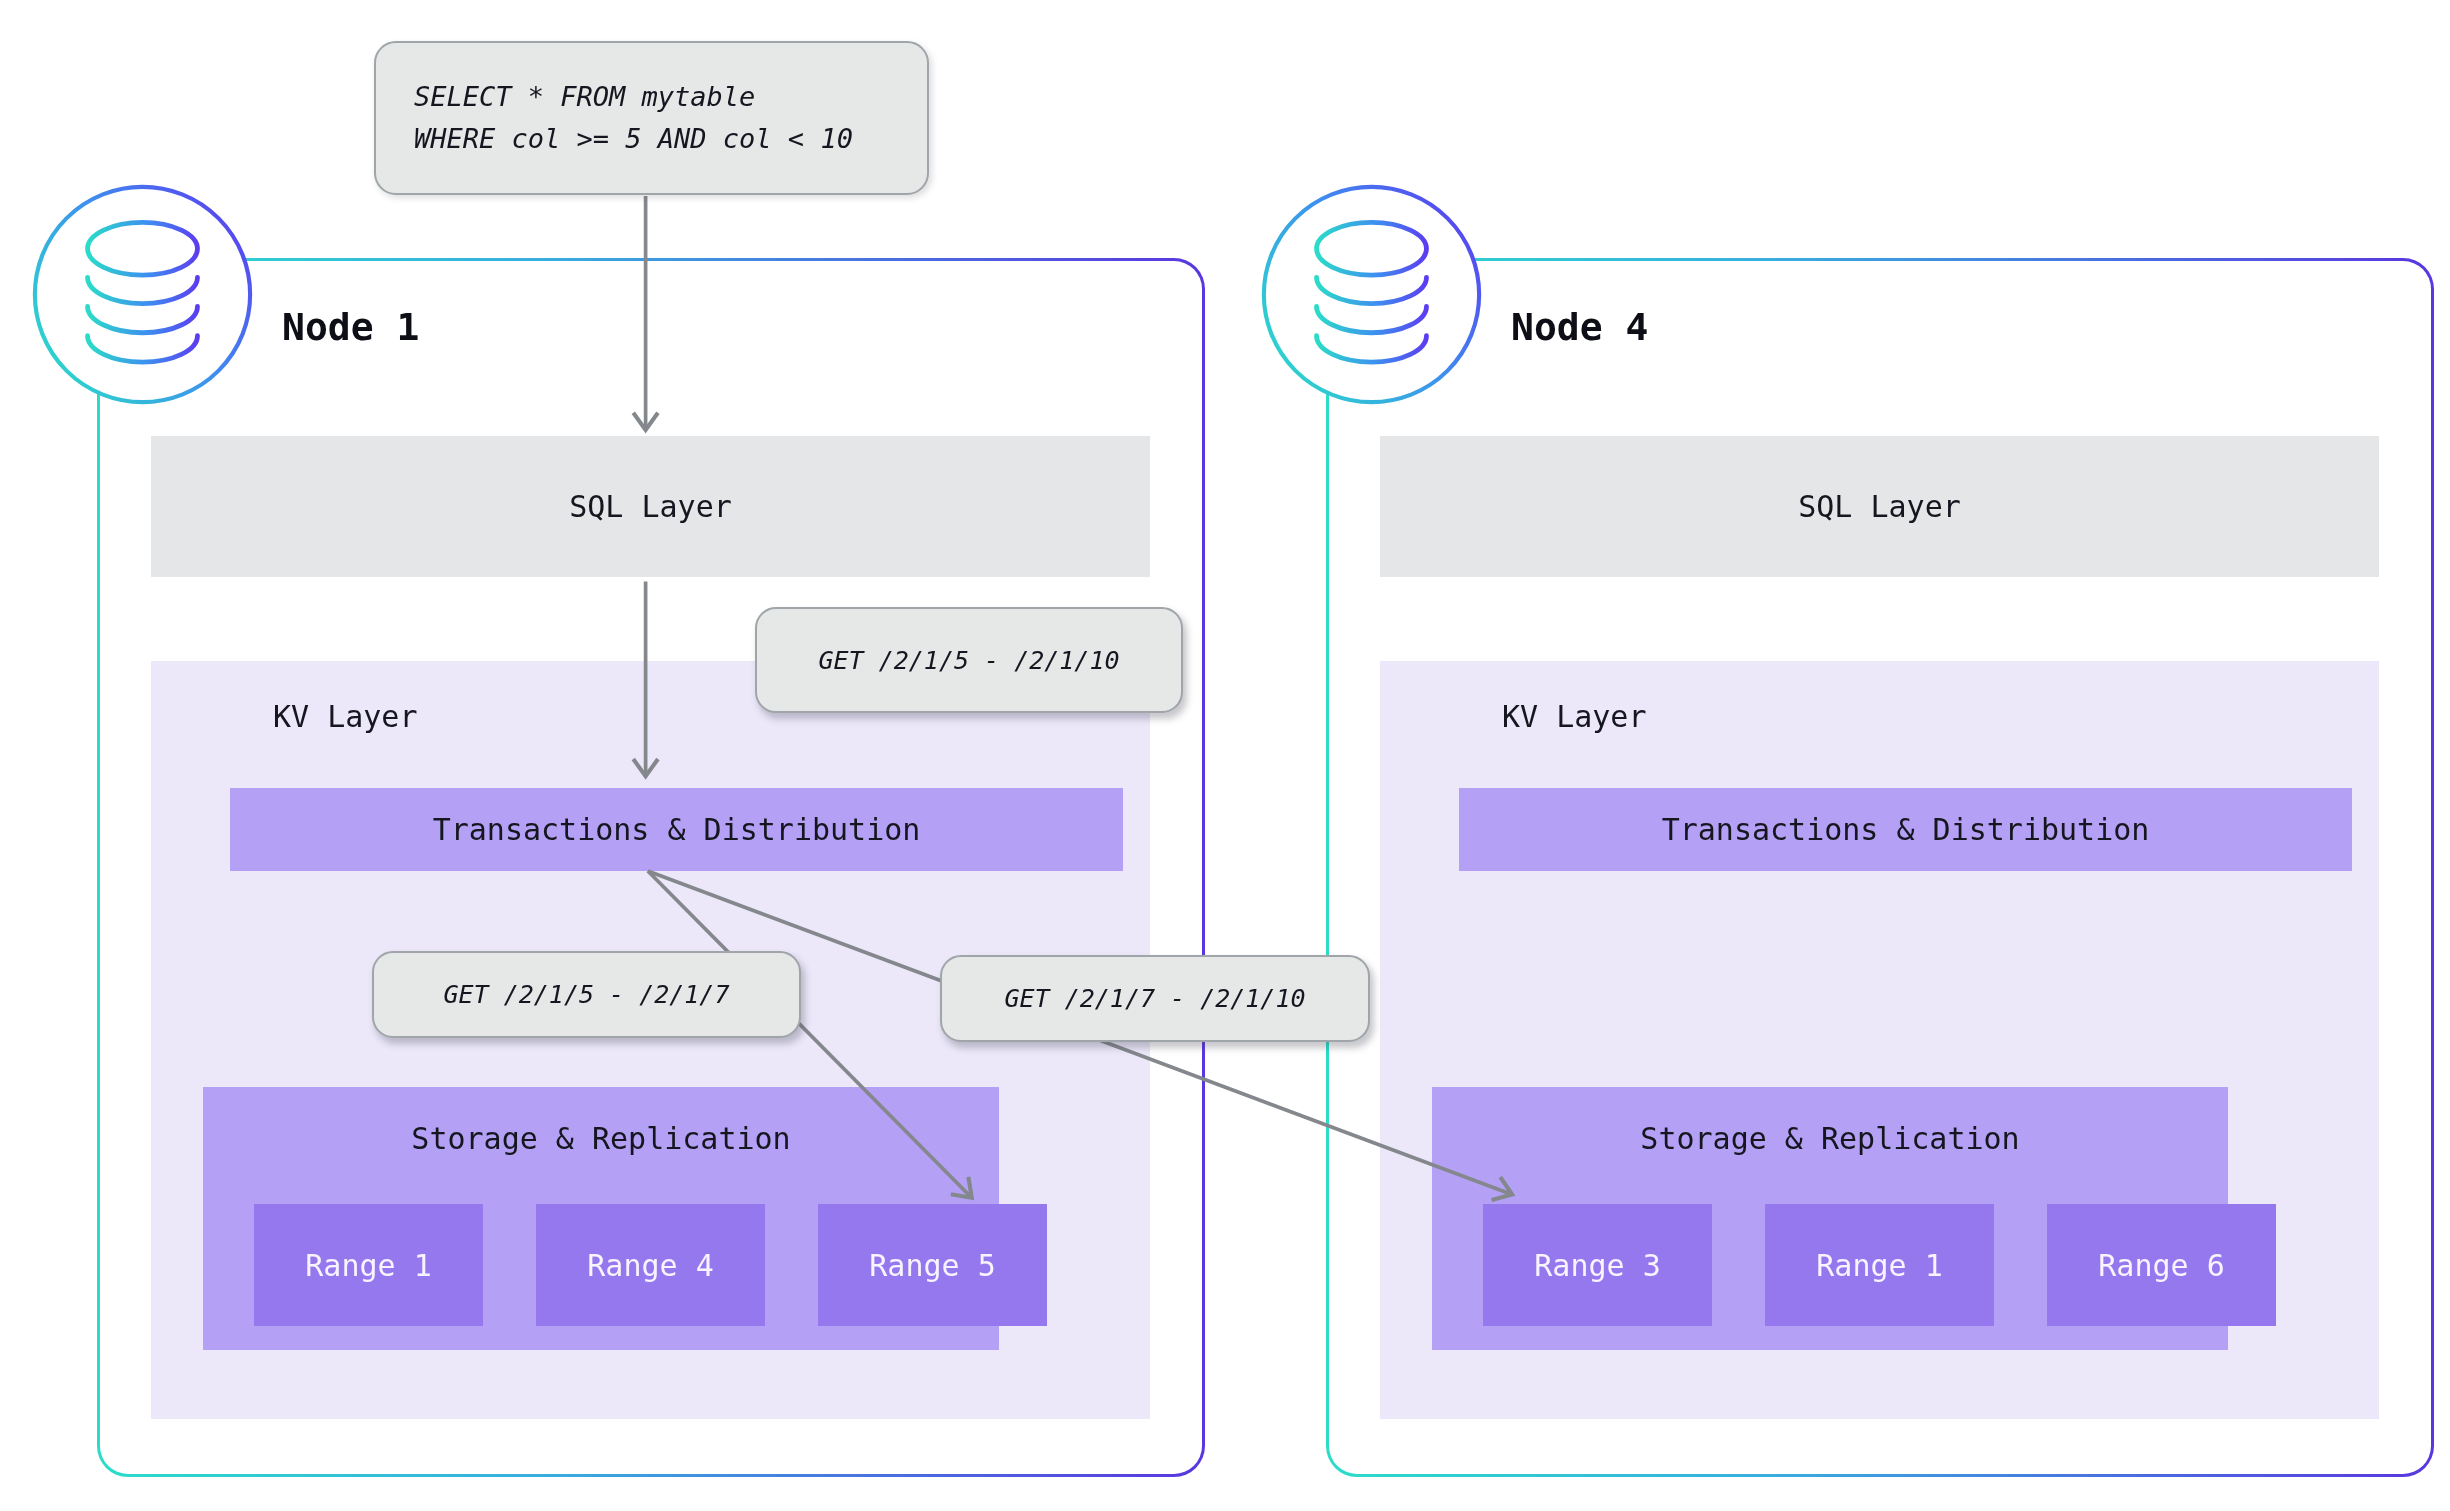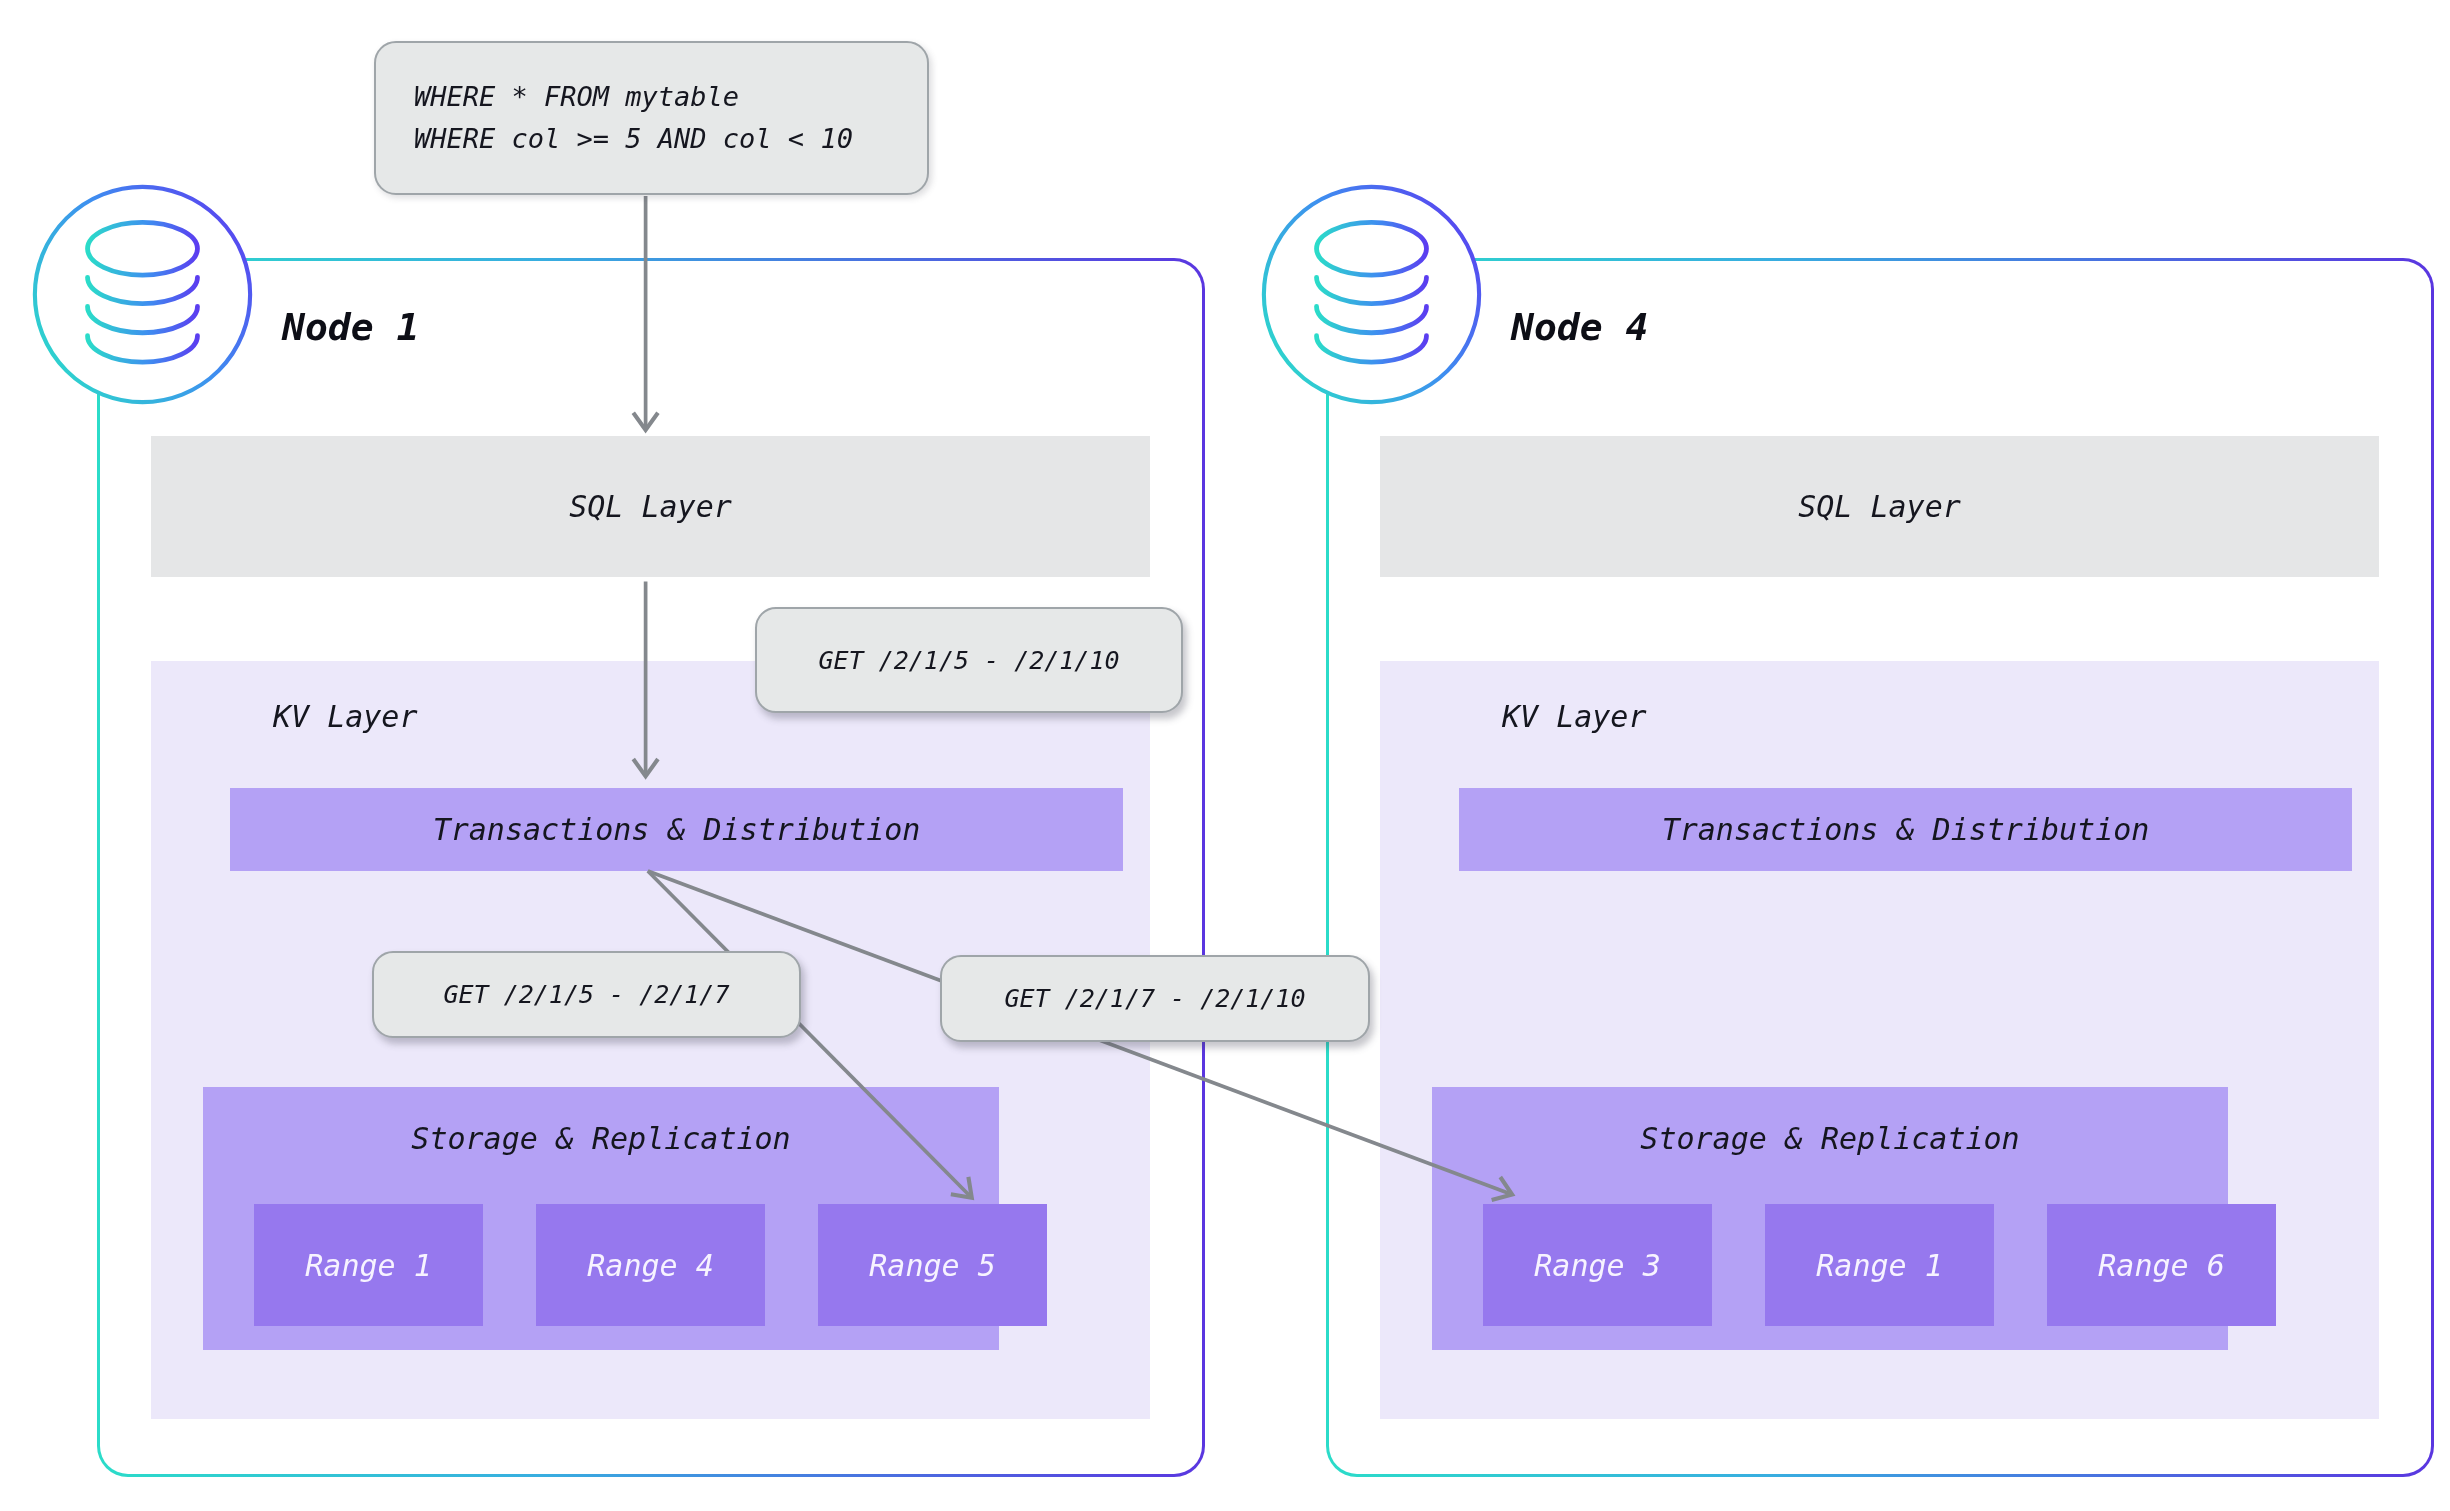--- a/index.html
+++ b/index.html
@@ -38,21 +38,20 @@
   #get-right{left:940px;top:955px;width:430px;height:87px;}
 
   
   .node{
     position:absolute;top:258px;width:1108px;height:1219px;
     border:3.7px solid transparent;border-radius:31px;
     background:linear-gradient(#ffffff,#ffffff) padding-box,
                linear-gradient(90deg,#2bdcc9 0%,#38aee0 40%,#5a36e0 100%) border-box;
     box-sizing:border-box;
     z-index:1;
-    font-style:italic;
   }
   .node--one{left:97px;}
   .node--two{left:1326px;}
   .node-title{
     position:absolute;left:182px;top:44px;
     font-size:38px;font-weight:bold;color:#0d0e16;
     white-space:pre;
   }
   .sql-layer{
     position:absolute;left:51px;top:175px;width:999px;height:141px;
@@ -89,21 +88,21 @@
   .db-badge--one{left:28px;}
   .db-badge--two{left:1257px;}
   .arrows{position:absolute;left:0;top:0;z-index:4;pointer-events:none;}
 </style>
 </head>
 <body>
 
 <div class="canvas">
 
   <div class="bubble query-box">
-    <div>WHERE * FROM mytable</div>
+    <div>SELECT * FROM mytable</div>
     <div>WHERE col &gt;= 5 AND col &lt; 10</div>
   </div>
 
   <div class="node node--one">
     <div class="node-title">Node 1</div>
 
     <div class="sql-layer">
       <span>SQL Layer</span>
     </div>
 

